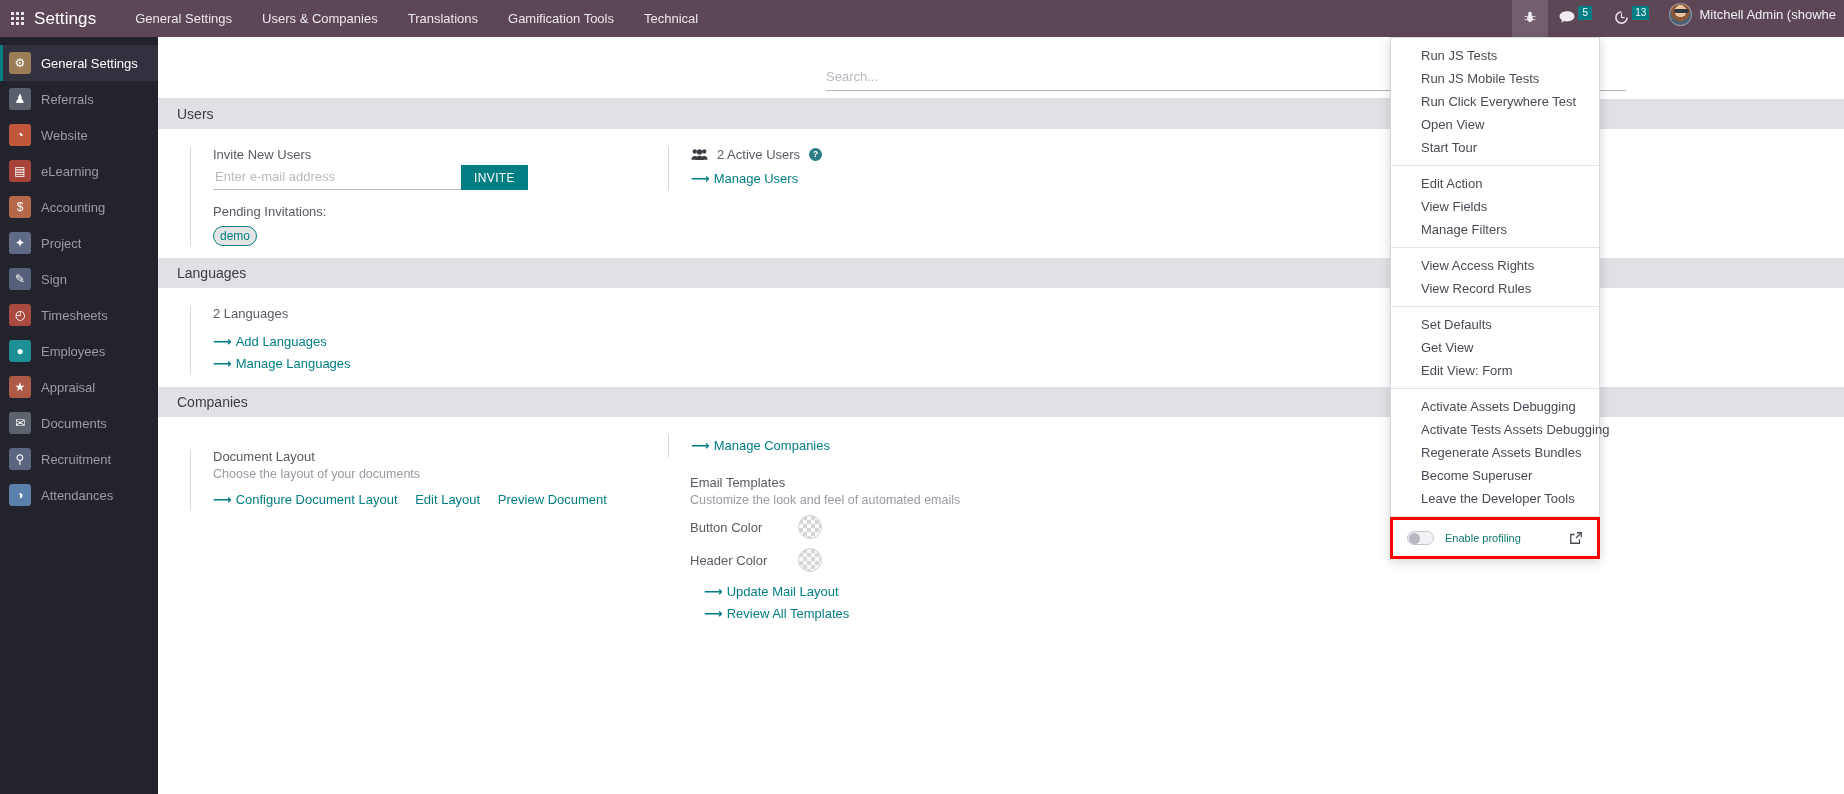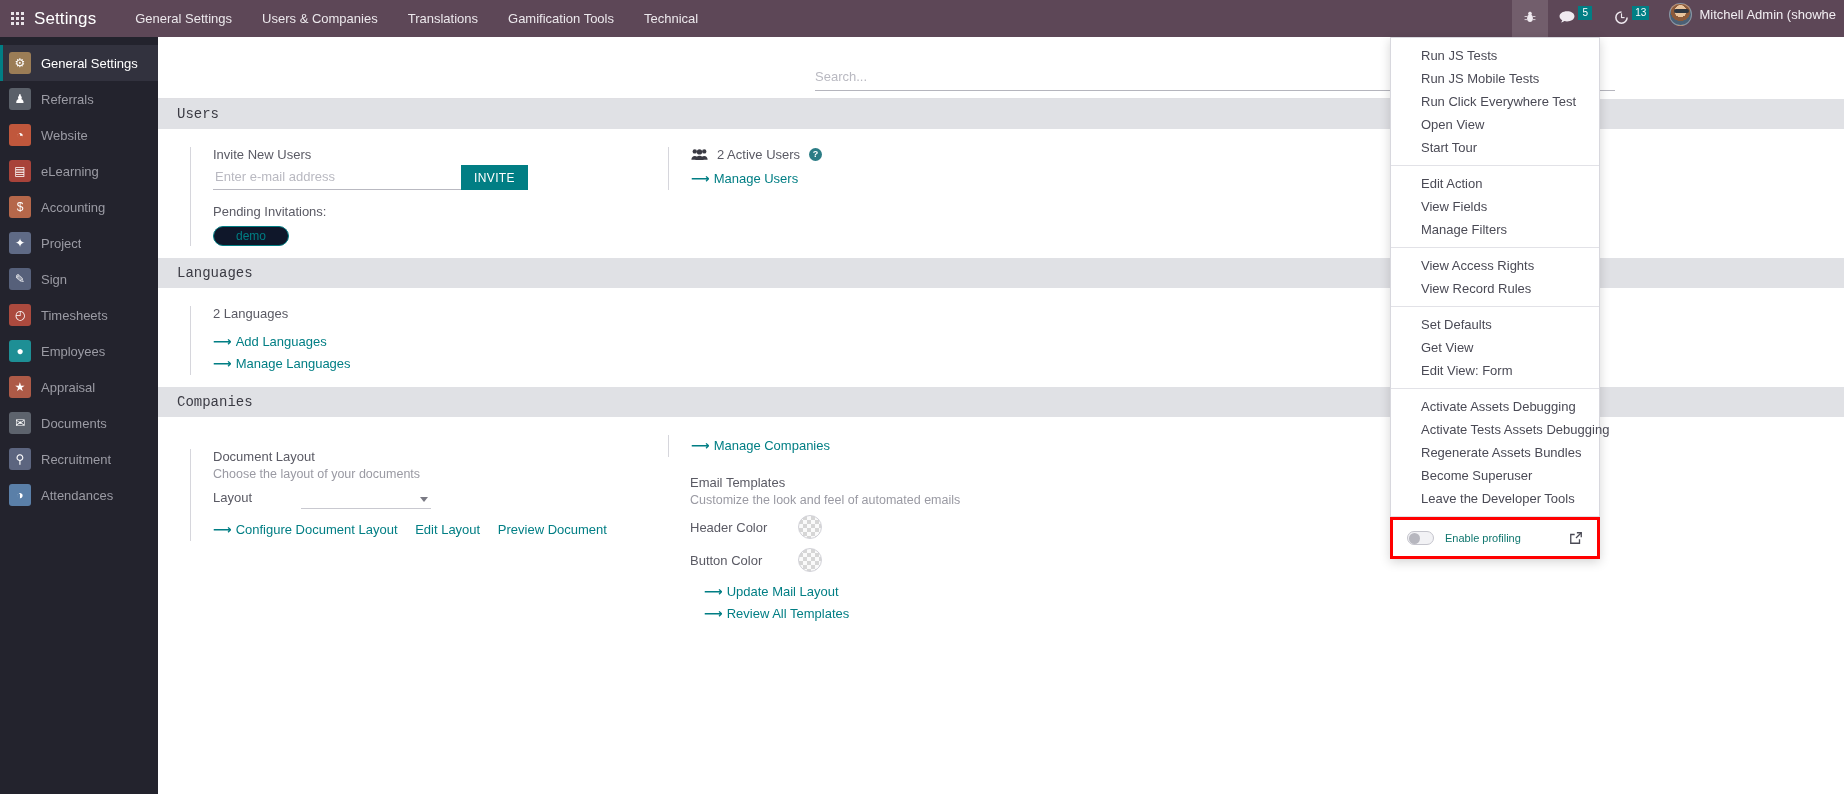--- a/index.html
+++ b/index.html
@@ -87,21 +87,21 @@
   .side-item.active { background: #32323e; color: #ffffff; border-left: 3px solid #017e84; padding-left: 6px; }
   .side-ico {
     width: 22px; height: 22px; border-radius: 3px; margin-right: 10px;
     flex: none; display: flex; align-items: center; justify-content: center;
     font-size: 12px; color: #fff; line-height: 1;
   }
   .side-label { white-space: nowrap; overflow: hidden; text-overflow: ellipsis; }
 
   
   .control-panel {
-    position: absolute; top: 37px; left: 1px; width: 1556px; height: 62px;
+    position: absolute; top: 37px; left: 12px; width: 1556px; height: 62px;
     background: #ffffff; border-bottom: 1px solid #dfdfe3; z-index: 15;
   }
   .cp-title {
     position: absolute; left: 14px; top: 7px;
     font-size: 17px; color: #3c3c44; font-weight: 400;
   }
   .cp-buttons { position: absolute; left: 13px; top: 35px; display: flex; align-items: center; }
   .btn-save {
     background: #017e84; color: #fff; font-size: 12px; letter-spacing: .4px;
     padding: 5px 13px; cursor: pointer; border: 0; font-family: inherit;
@@ -121,21 +121,21 @@
   .cp-search input::placeholder { color: #b9b9c1; }
 
   
   .main {
     position: absolute; top: 99px; left: 158px;
     width: 1686px; height: 695px;
     background: #ffffff; overflow: hidden;
   }
   .section-head {
     background: #e0e1e5; color: #3b3b44; font-size: 14px;
-    padding: 7px 0 7px 19px; margin: 0; font-family: Liberation Mono, monospace;
+    padding: 7px 0 7px 19px; margin: 0;
   }
   .section-body { display: flex; padding: 18px 0 12px 0; }
   .col { width: 478px; padding-left: 32px; }
   .col-inner { border-left: 1px solid #d6d6dc; padding-left: 22px; }
   .blk { margin-bottom: 18px; }
   .blk:last-child { margin-bottom: 0; }
   .lbl { font-size: 13px; color: #5a5a64; margin-bottom: 3px; }
   .sub { font-size: 12.5px; color: #9a9aa3; margin-bottom: 8px; }
   .lnk {
     display: inline-block; color: #017e84; font-size: 13px;
@@ -150,21 +150,21 @@
     flex: 1; border: 0; border-bottom: 1px solid #b9b9c1; outline: 0;
     font-size: 13px; padding: 4px 2px 5px 2px; font-family: inherit; color: #4c4c4c;
   }
   .invite-row input::placeholder { color: #b9b9c1; }
   .btn-invite {
     background: #017e84; color: #fff; border: 0; font-size: 12px;
     letter-spacing: .4px; padding: 5px 13px; cursor: pointer; font-family: inherit;
   }
   .tag-pill {
     display: inline-block; border: 1px solid #017e84; color: #017e84;
-    border-radius: 11px; font-size: 12px; padding: 2px 22px; background: #0f172a;
+    border-radius: 11px; font-size: 12px; padding: 2px 6px; background: #e5e5e5;
   }
   .users-count { display: flex; align-items: center; font-size: 13px; color: #5a5a64; margin-bottom: 6px; }
   .users-count .pi { margin-right: 9px; color: #3b3b44; display: inline-flex; }
   .help-dot {
     width: 13px; height: 13px; border-radius: 50%; background: #2b7c85;
     color: #fff; font-size: 9px; line-height: 13px; text-align: center;
     margin-left: 9px; font-weight: 700; cursor: pointer; display: inline-block;
   }
 
   
@@ -413,52 +413,45 @@
       </div>
       <div class="col"></div>
     </div>
 
     <div class="section-head">Companies</div>
     <div class="section-body">
       <div class="col">
         <div class="col-inner" style="margin-top:14px;">
           <div class="lbl">Document Layout</div>
           <div class="sub">Choose the layout of your documents</div>
-          <div class="field-row">
-            <div class="fl">Layout</div>
-            <div class="sel">
-              <span class="selval"></span>
-              <span class="caret"></span>
-            </div>
-          </div>
           <div style="margin-top:4px;">
             <a class="lnk">
               <span class="arr">⟶</span><span>Configure Document Layout</span>
             </a>
             <span class="lnk-plain">Edit Layout</span>
             <span class="lnk-plain">Preview Document</span>
           </div>
         </div>
       </div>
 
       <div class="col">
         <div class="col-inner blk">
           <a class="lnk">
             <span class="arr">⟶</span><span>Manage Companies</span>
           </a>
         </div>
         <div style="padding-left:22px;margin-top:14px;">
           <div class="lbl">Email Templates</div>
           <div class="sub">Customize the look and feel of automated emails</div>
           <div class="swatch-row">
+            <span class="sl">Button Color</span>
+            <span class="swatch"></span>
+          </div>
+          <div class="swatch-row">
             <span class="sl">Header Color</span>
-            <span class="swatch"></span>
-          </div>
-          <div class="swatch-row">
-            <span class="sl">Button Color</span>
             <span class="swatch"></span>
           </div>
           <div style="margin-left:14px;margin-top:4px;">
             <a class="lnk">
               <span class="arr">⟶</span><span>Update Mail Layout</span>
             </a><br>
             <a class="lnk">
               <span class="arr">⟶</span><span>Review All Templates</span>
             </a>
           </div>

